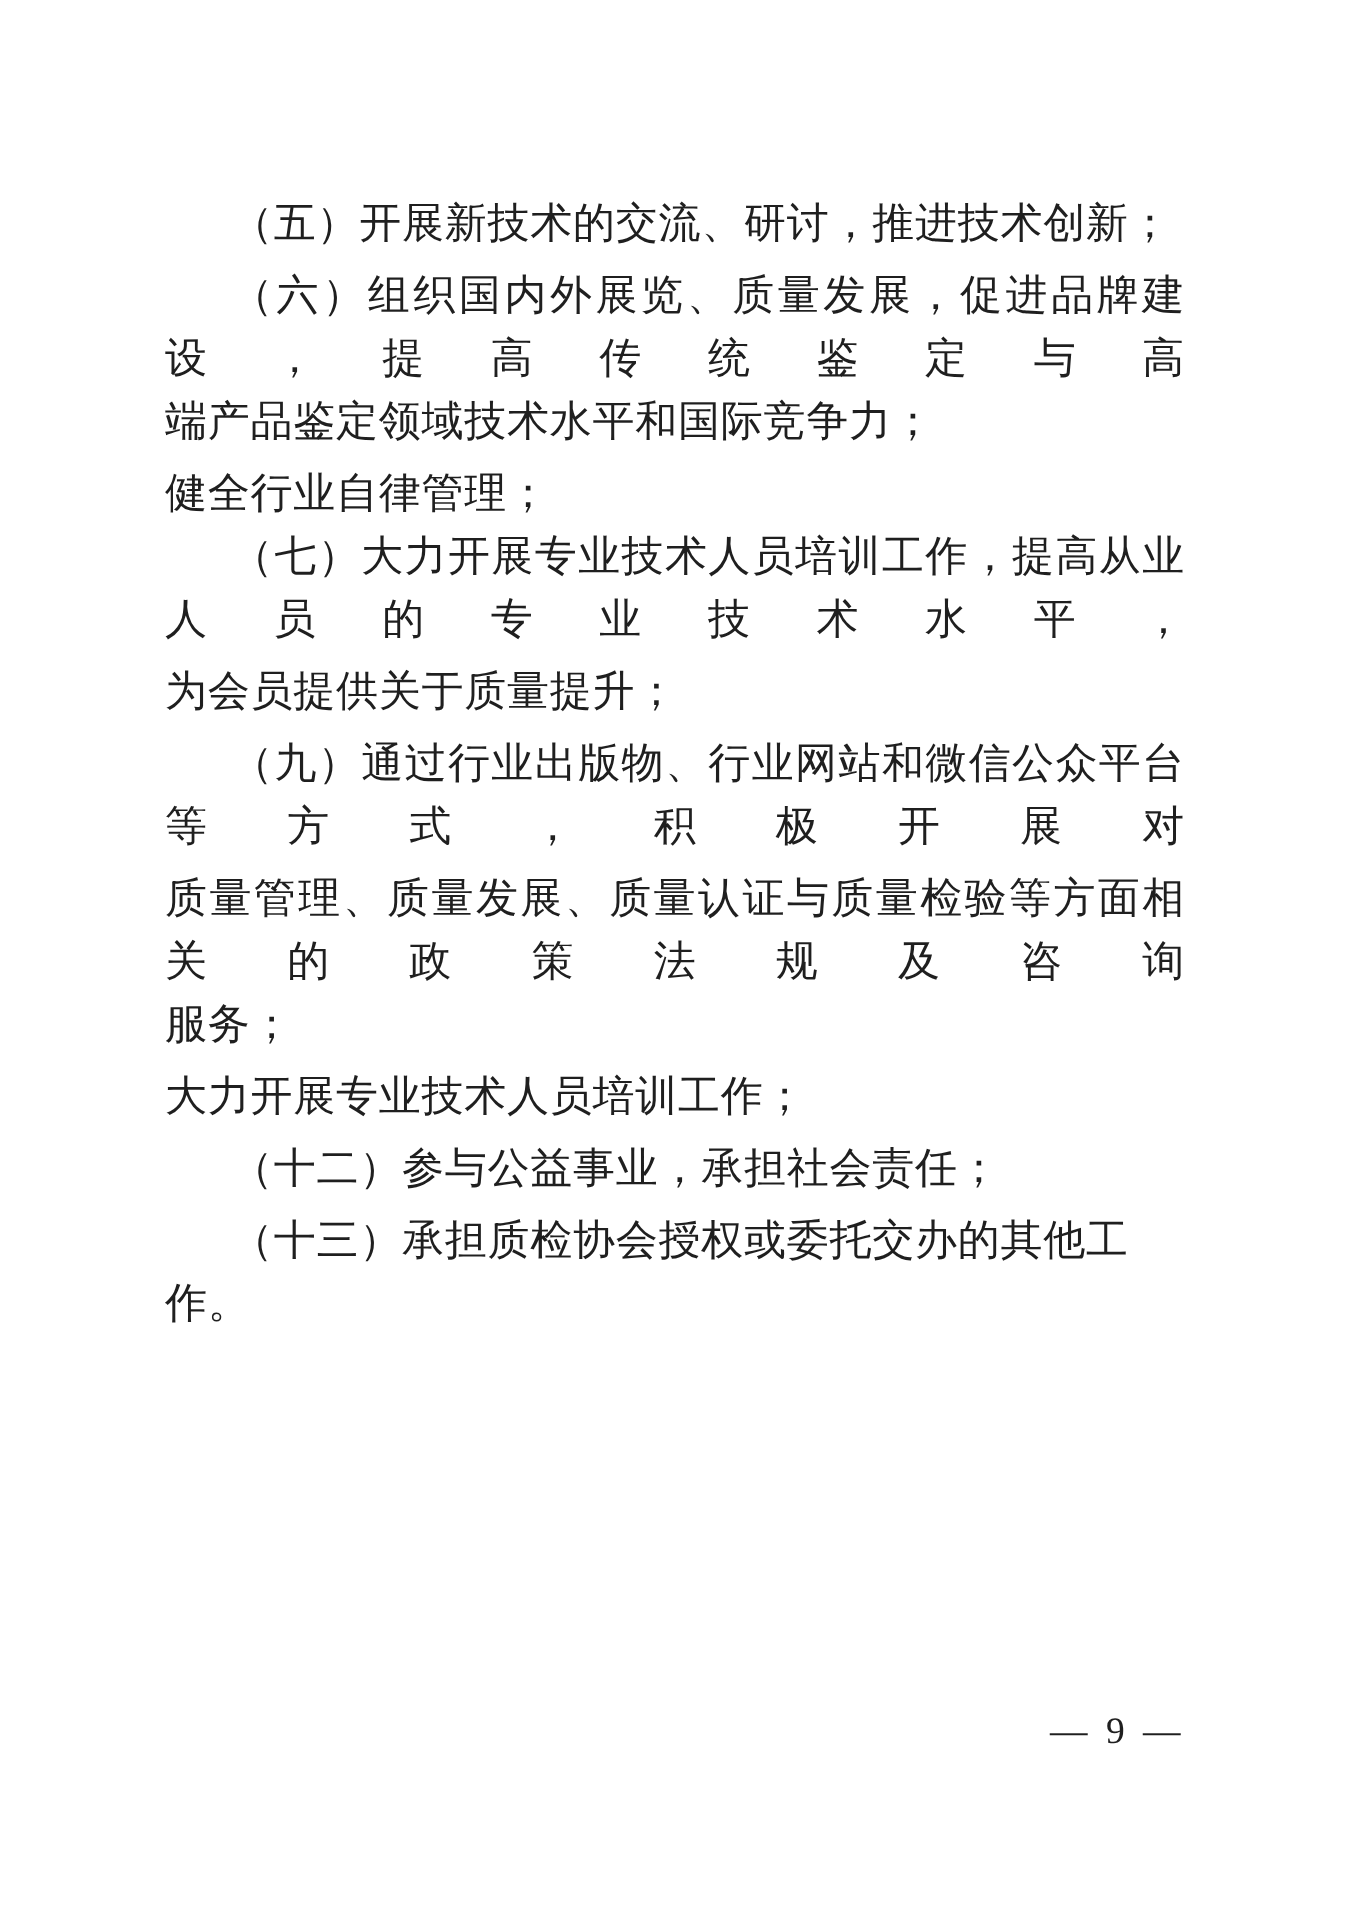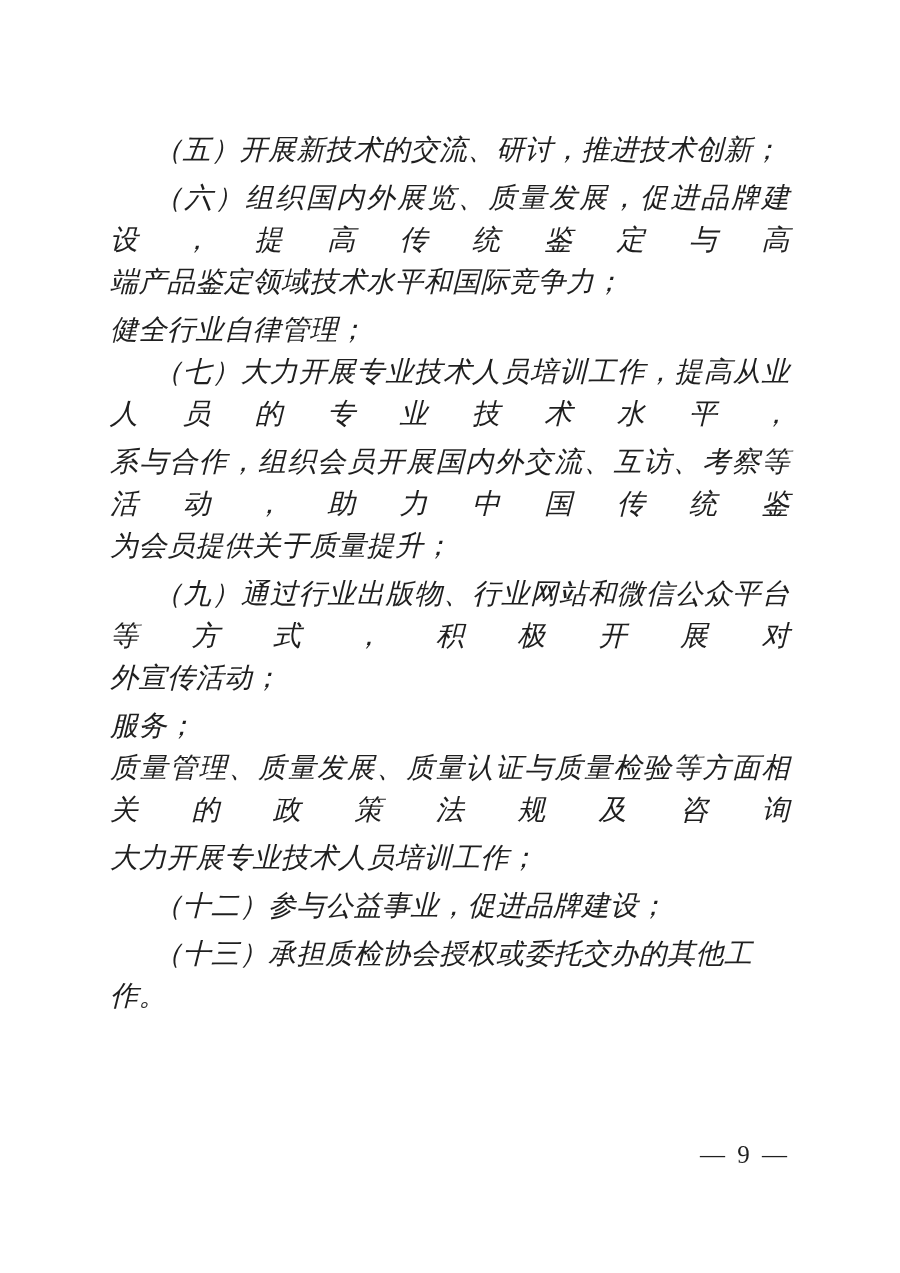--- a/index.html
+++ b/index.html
@@ -15,21 +15,21 @@
     position: absolute;
     inset: 0;
     background: #ffffff;
   }
   .content {
     position: absolute;
     left: 110px;
     right: 110px;
     top: 129px;
   }
-  .para { margin-bottom: 6px; font-style: italic; }
+  .para { margin-bottom: 6px; }
   .line {
     display: block;
     font-size: 28px;
     line-height: 42px;
     letter-spacing: 0.5px;
     white-space: normal;
   }
   .line.indent { text-indent: 44px; }
   .line.full {
     text-align: justify;
@@ -59,40 +59,38 @@
       <span class="line indent full">（六）组织国内外展览、质量发展，促进品牌建设，提高传统鉴定与高</span>
       <span class="line">端产品鉴定领域技术水平和国际竞争力；</span>
     </p>
 
     <p class="para">
       <span class="line">健全行业自律管理；</span>
       <span class="line indent full">（七）大力开展专业技术人员培训工作，提高从业人员的专业技术水平，</span>
     </p>
 
     <p class="para">
-      <span class="line full">系与合作，组织会员开展国内外交流、互访、考察等活动，助力中国传统鉴</span>
       <span class="line">为会员提供关于质量提升；</span>
     </p>
 
     <p class="para">
       <span class="line indent full">（九）通过行业出版物、行业网站和微信公众平台等方式，积极开展对</span>
-      <span class="line">外宣传活动；</span>
     </p>
 
     <p class="para">
+      <span class="line full">质量管理、质量发展、质量认证与质量检验等方面相关的政策法规及咨询</span>
       <span class="line">服务；</span>
-      <span class="line full">质量管理、质量发展、质量认证与质量检验等方面相关的政策法规及咨询</span>
     </p>
 
     <p class="para">
       <span class="line">大力开展专业技术人员培训工作；</span>
     </p>
 
     <p class="para">
-      <span class="line indent">（十二）参与公益事业，促进品牌建设；</span>
+      <span class="line indent">（十二）参与公益事业，承担社会责任；</span>
     </p>
 
     <p class="para">
       <span class="line indent">（十三）承担质检协会授权或委托交办的其他工作。</span>
     </p>
 
   </div>
 
   <div class="page-number">— 9 —</div>
 </div>

